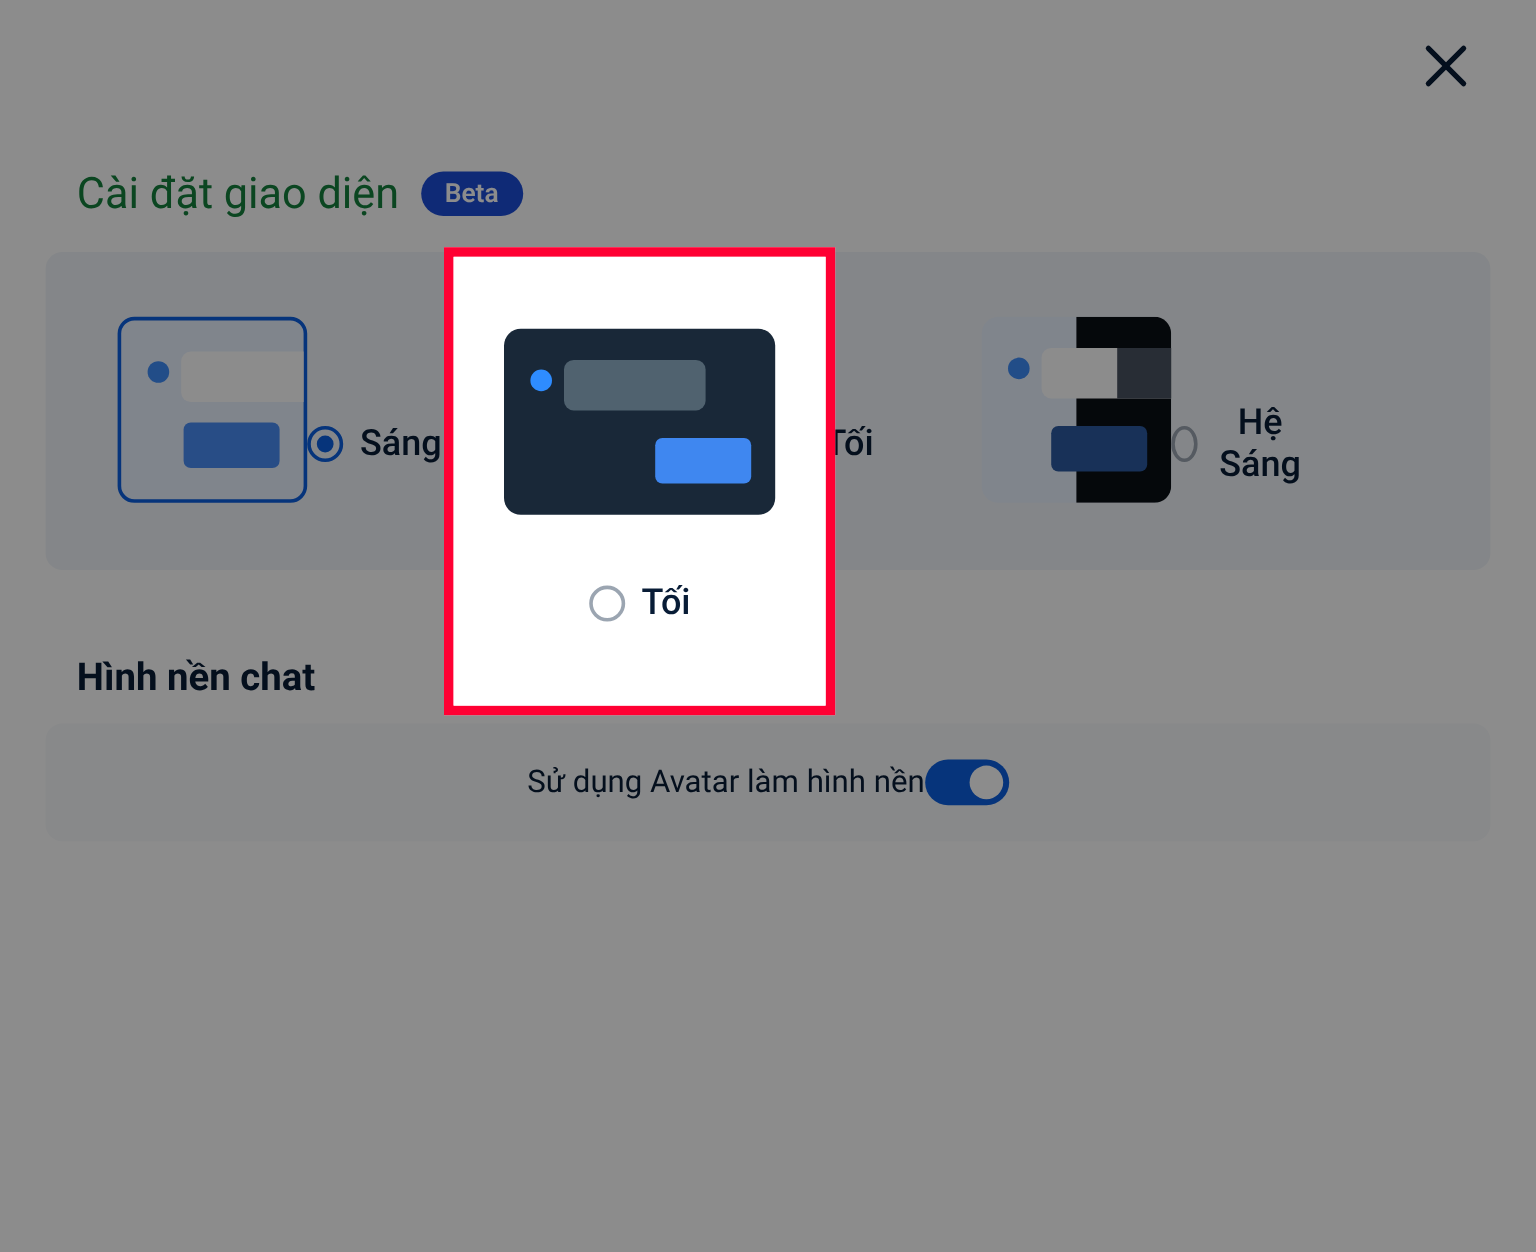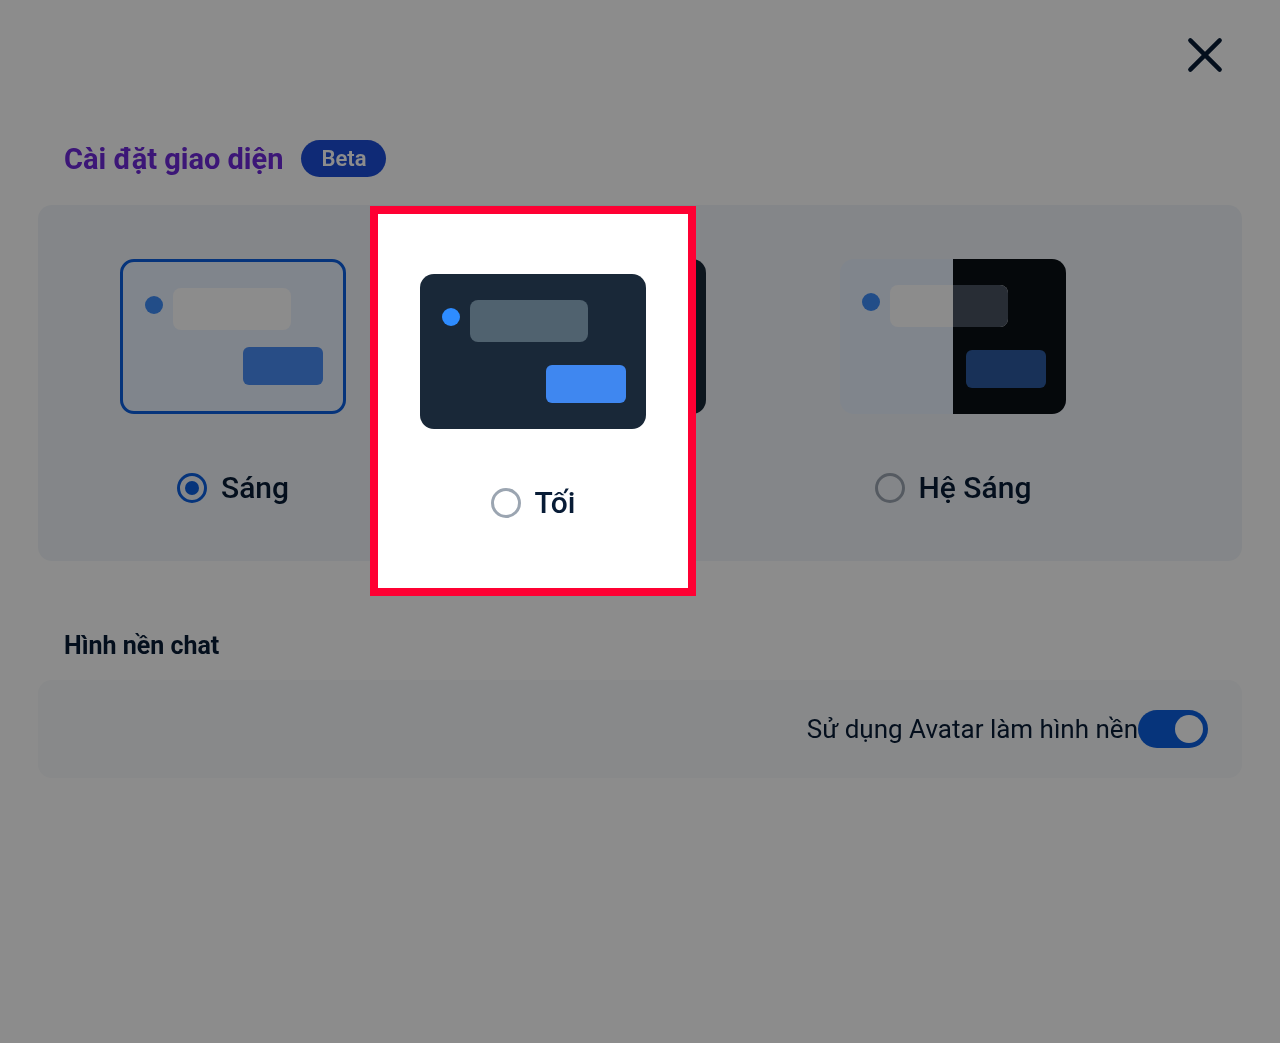--- a/index.html
+++ b/index.html
@@ -30,21 +30,21 @@
       z-index: 2;
     }
     .close-btn svg { width: 44px; height: 44px; }
 
     .section { margin-top: 100px; }
 
     .section-header {
       display: flex; align-items: center; gap: 18px;
       padding: 0 30px 28px 30px;
     }
-    .section-title { font-size: 29px; font-weight: 700; color: #6d28d9; }
+    .section-title { font-size: 36px; font-weight: 400; color: #15803d; }
     .badge {
       background: #1d4ed8;
       color: #fff;
       font-size: 22px;
       font-weight: 600;
       padding: 6px 20px;
       border-radius: 40px;
     }
 
     .theme-panel {
@@ -52,21 +52,21 @@
       background: #F1F5F9;
       border-radius: 14px;
       padding: 54px 60px 56px 60px;
       display: flex;
       gap: 90px;
       align-items: flex-start;
       position: relative;
     }
 
     .theme-option {
-      display: flex; flex-direction: column; align-items: center;
+      display: flex; flex-direction: row; align-items: center;
       cursor: pointer;
       width: 270px;
       text-align: center;
     }
 
     .preview {
       width: 226px; height: 155px;
       border-radius: 14px;
       position: relative;
       overflow: hidden;
@@ -128,29 +128,29 @@
       border: 8px solid #FF0033;
       background: #fff;
       pointer-events: none;
       border-radius: 0;
     }
     
 
     .section-2-title {
       margin-top: 70px;
       padding: 0 30px 20px 30px;
-      font-size: 25px; font-weight: 700; color: #081C36;
+      font-size: 32px; font-weight: 700; color: #081C36;
     }
 
     .toggle-row {
       margin: 0 4px;
       background: #F7F9FB;
       border-radius: 14px;
       padding: 30px 34px;
-      display: flex; align-items: center; justify-content: flex-end;
+      display: flex; align-items: center; justify-content: center;
     }
     .toggle-label { font-size: 26px; color: #081C36; }
 
     .toggle {
       width: 70px; height: 38px;
       background: #0B5FE0;
       border-radius: 40px;
       position: relative;
       cursor: pointer;
     }

